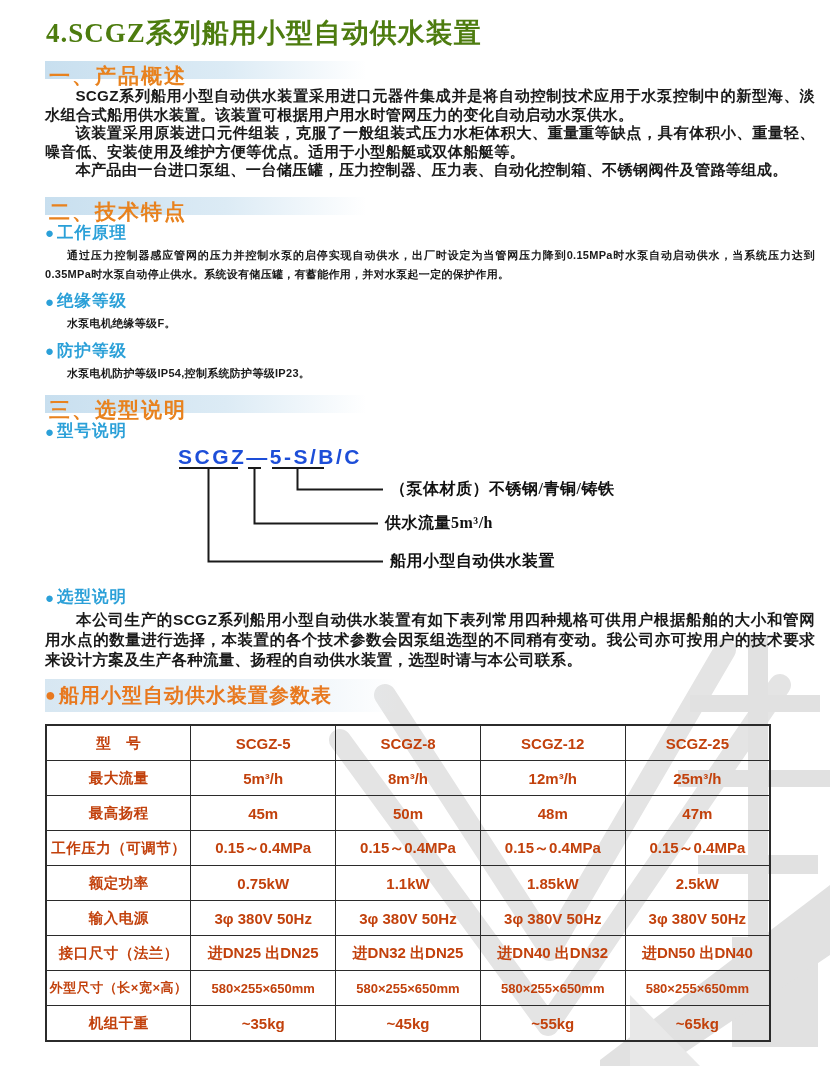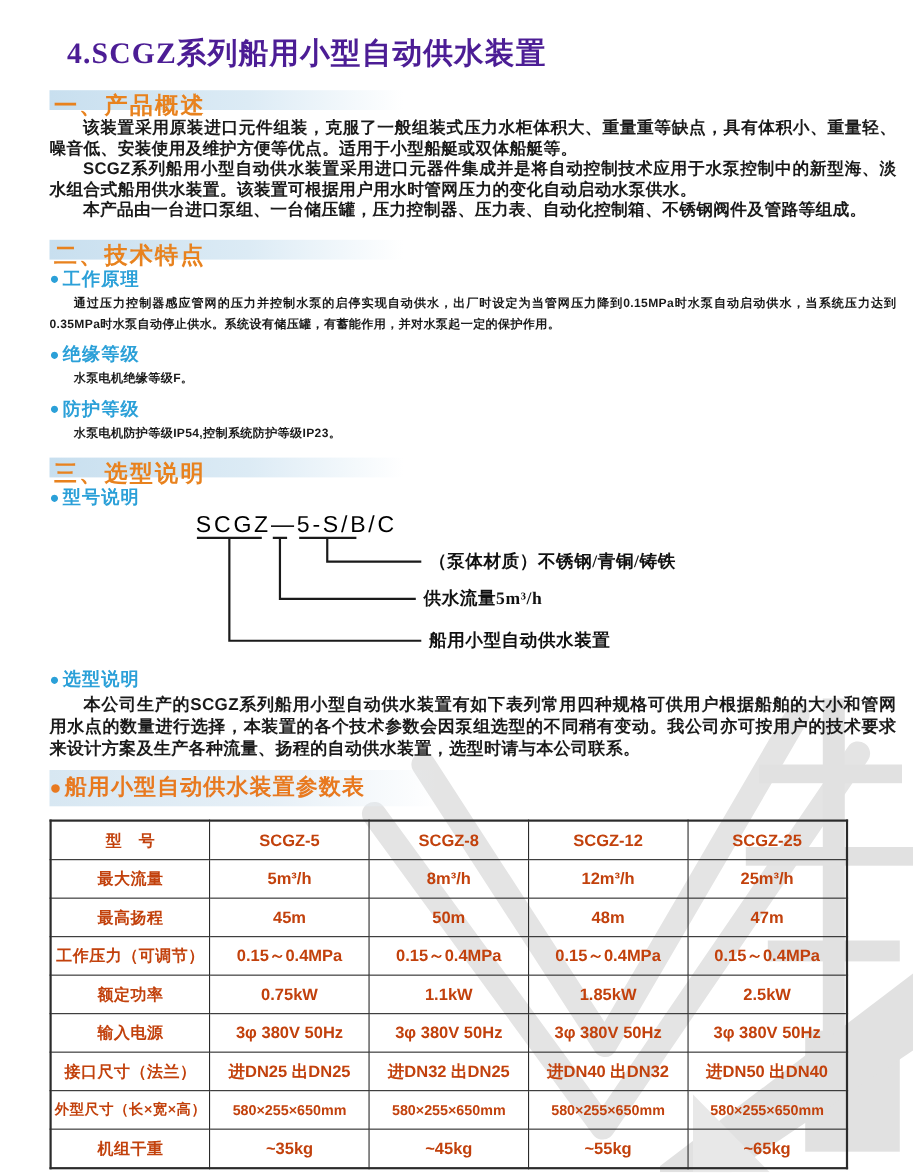--- a/index.html
+++ b/index.html
@@ -8,23 +8,23 @@
     width:830px;height:1066px;
     background:#ffffff;
     overflow:hidden;
     font-family:"Liberation Sans","DejaVu Sans",sans-serif;
     color:#1a1a1a;
   }
   .watermark{position:absolute;right:0;top:555px;z-index:0;pointer-events:none;}
   .content{position:relative;z-index:1;padding:14px 15px 0 45px;width:770px;}
 
   .doc-title{
-    margin:16px;
+    margin:1px;
     font-family:"Liberation Serif","DejaVu Serif",serif;
-    font-size:27px;font-weight:bold;color:#4c1d95;
+    font-size:27px;font-weight:bold;color:#4d7c0f;
     letter-spacing:1px;
   }
   .sec-bar{
     margin-top:10px;height:18px;line-height:30px;width:398px;
     background:linear-gradient(to right,#c8dfef 0%,#dcebf5 45%,rgba(255,255,255,0) 80%);
     color:#e8821e;font-size:21px;font-weight:bold;letter-spacing:2px;
     padding-left:4px;
   }
   .para{
     margin:0;font-size:15.2px;font-weight:bold;line-height:18.6px;
@@ -38,21 +38,21 @@
   .bullet-head .dot{font-size:15px;margin-right:2px;color:#2ba0d8;}
   .sub-para{
     margin:2px 0 0 0;font-size:11px;font-weight:bold;line-height:18.6px;
     text-align:justify;text-indent:2em;letter-spacing:0.3px;
   }
   
   .diagram{position:relative;height:134px;margin-top:3px;}
   .diagram svg{position:absolute;left:0;top:0;}
   .model-code{
     position:absolute;left:133px;top:0;
-    font-size:21px;font-weight:normal;letter-spacing:2.5px;color:#000000;
+    font-size:21px;font-weight:bold;letter-spacing:2.5px;color:#1d4ed8;
   }
   .model-note{
     position:absolute;font-size:16px;font-weight:bold;color:#111;
     white-space:nowrap;letter-spacing:0.5px;font-family:Liberation Serif, serif;
   }
   .note-0{left:345px;top:34px;}
   .note-1{left:340px;top:68px;}
   .note-2{left:345px;top:106px;}
 
   .table-bar{
@@ -99,22 +99,22 @@
   </svg>
 
   <div class="content">
 
     <h1 class="doc-title">4.SCGZ系列船用小型自动供水装置</h1>
 
     <div class="sec-bar">
       <span>一、产品概述</span>
     </div>
     <div class="para-group">
+      <p class="para">SCGZ系列船用小型自动供水装置采用进口元器件集成并是将自动控制技术应用于水泵控制中的新型海、淡水组合式船用供水装置。该装置可根据用户用水时管网压力的变化自动启动水泵供水。</p>
       <p class="para">该装置采用原装进口元件组装，克服了一般组装式压力水柜体积大、重量重等缺点，具有体积小、重量轻、噪音低、安装使用及维护方便等优点。适用于小型船艇或双体船艇等。</p>
-      <p class="para">SCGZ系列船用小型自动供水装置采用进口元器件集成并是将自动控制技术应用于水泵控制中的新型海、淡水组合式船用供水装置。该装置可根据用户用水时管网压力的变化自动启动水泵供水。</p>
       <p class="para">本产品由一台进口泵组、一台储压罐，压力控制器、压力表、自动化控制箱、不锈钢阀件及管路等组成。</p>
     </div>
 
     <div class="sec-bar" style="margin-top:17px;">
       <span>二、技术特点</span>
     </div>
     <div class="bullet-head">
       <span class="dot">●</span>
       <span>工作原理</span>
     </div>

